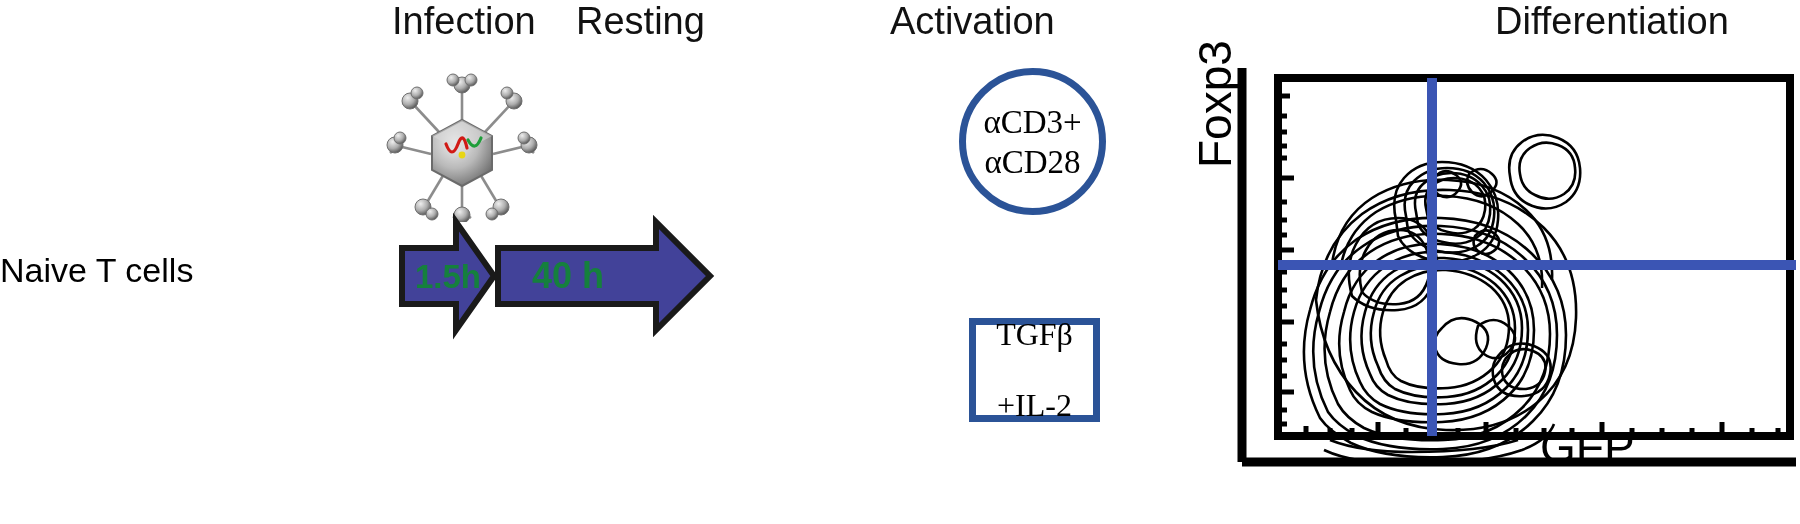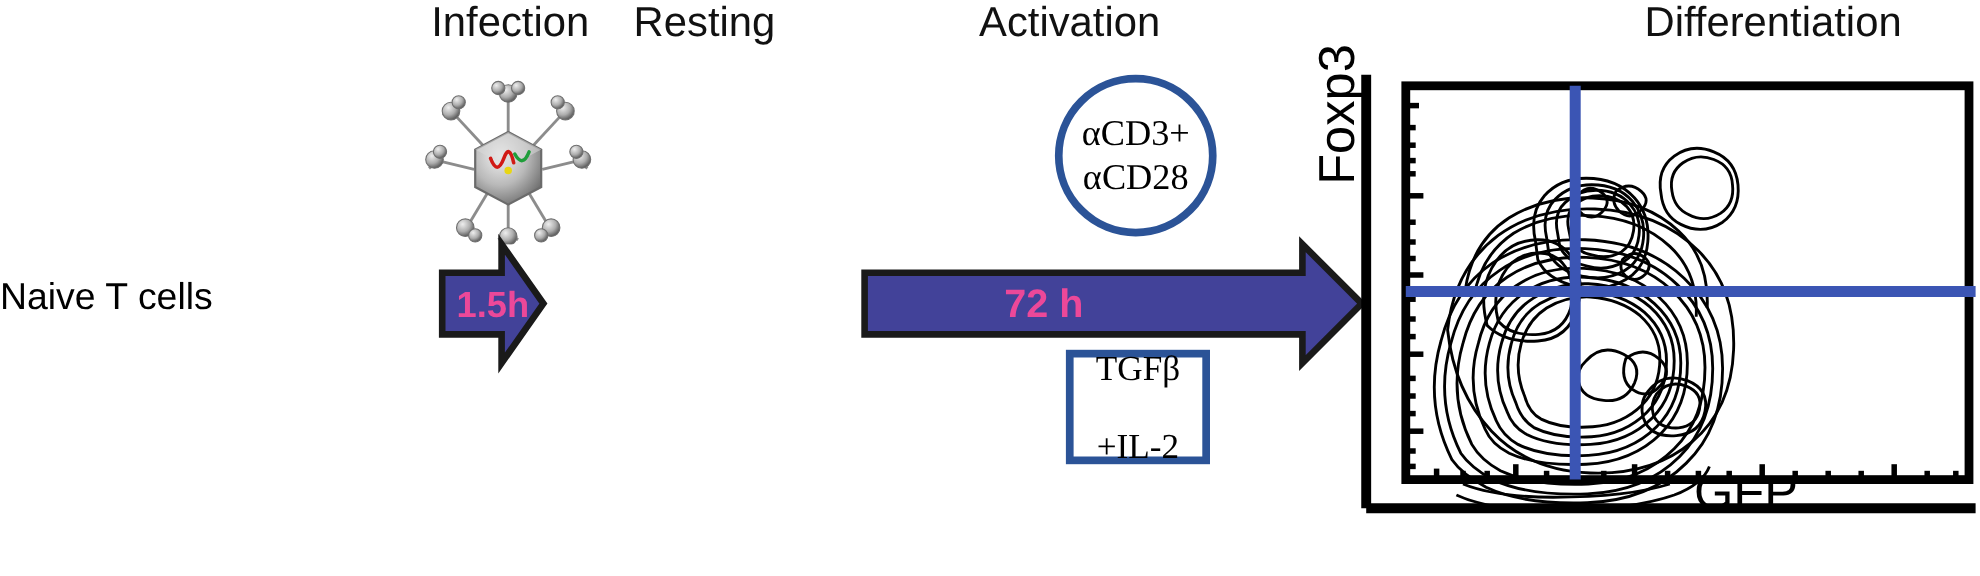--- a/index.html
+++ b/index.html
@@ -19,21 +19,21 @@
   
   #naive-block{position:absolute;left:0px;top:250px;width:392px;text-align:left;}
   #naive-block .ln{font-size:34px;line-height:40px;white-space:nowrap;}
 
   
   #virus{position:absolute;left:382px;top:62px;width:160px;height:160px;}
 
   
   .arrow{position:absolute;}
   .arrow svg{display:block;overflow:visible;}
-  .arrow .lab{position:absolute;color:#ec4899;font-weight:bold;
+  .arrow .lab{position:absolute;color:#15803d;font-weight:bold;
               font-size:34px;line-height:1;white-space:nowrap;
               text-align:center;width:100%;}
   #arrow1{left:402px;top:222px;width:92px;height:108px;}
   #arrow1 .lab{top:38px;font-size:33px;}
   #arrow2{left:498px;top:222px;width:176px;height:108px;}
   #arrow2 .lab{top:36px;font-size:36px;left:-18px;}
   #arrow3{left:786px;top:222px;width:410px;height:108px;}
   #arrow3 .lab{top:36px;font-size:36px;left:-42px;}
 
   
@@ -138,27 +138,27 @@
     </svg>
   </div>
 
   <div class="arrow" id="arrow1">
     <svg width="92" height="108" viewBox="0 0 92 108">
       <polygon points="0,26 54,26 54,0 92,54 54,108 54,82 0,82" fill="#424299" stroke="#1a1a1a" stroke-width="6" stroke-linejoin="miter"></polygon>
     </svg>
     <div class="lab">1.5h</div>
   </div>
 
-
-  <div class="arrow" id="arrow3">
-    <svg width="452" height="108" viewBox="0 0 452 108">
-      <polygon points="0,26 398,26 398,0 452,54 398,108 398,82 0,82" fill="#424299" stroke="#1a1a1a" stroke-width="6" stroke-linejoin="miter"></polygon>
+  <div class="arrow" id="arrow2">
+    <svg width="212" height="108" viewBox="0 0 212 108">
+      <polygon points="0,26 158,26 158,0 212,54 158,108 158,82 0,82" fill="#424299" stroke="#1a1a1a" stroke-width="6" stroke-linejoin="miter"></polygon>
     </svg>
-    <div class="lab">72 h</div>
-  </div>
+    <div class="lab">40 h</div>
+  </div>
+
 
   <div id="circle">
     <div class="cl">αCD3+</div>
     <div class="cl">αCD28</div>
   </div>
 
   <div id="tgfbox">
     <div class="bl">TGFβ</div>
     <div class="bl">+IL-2</div>
   </div>

